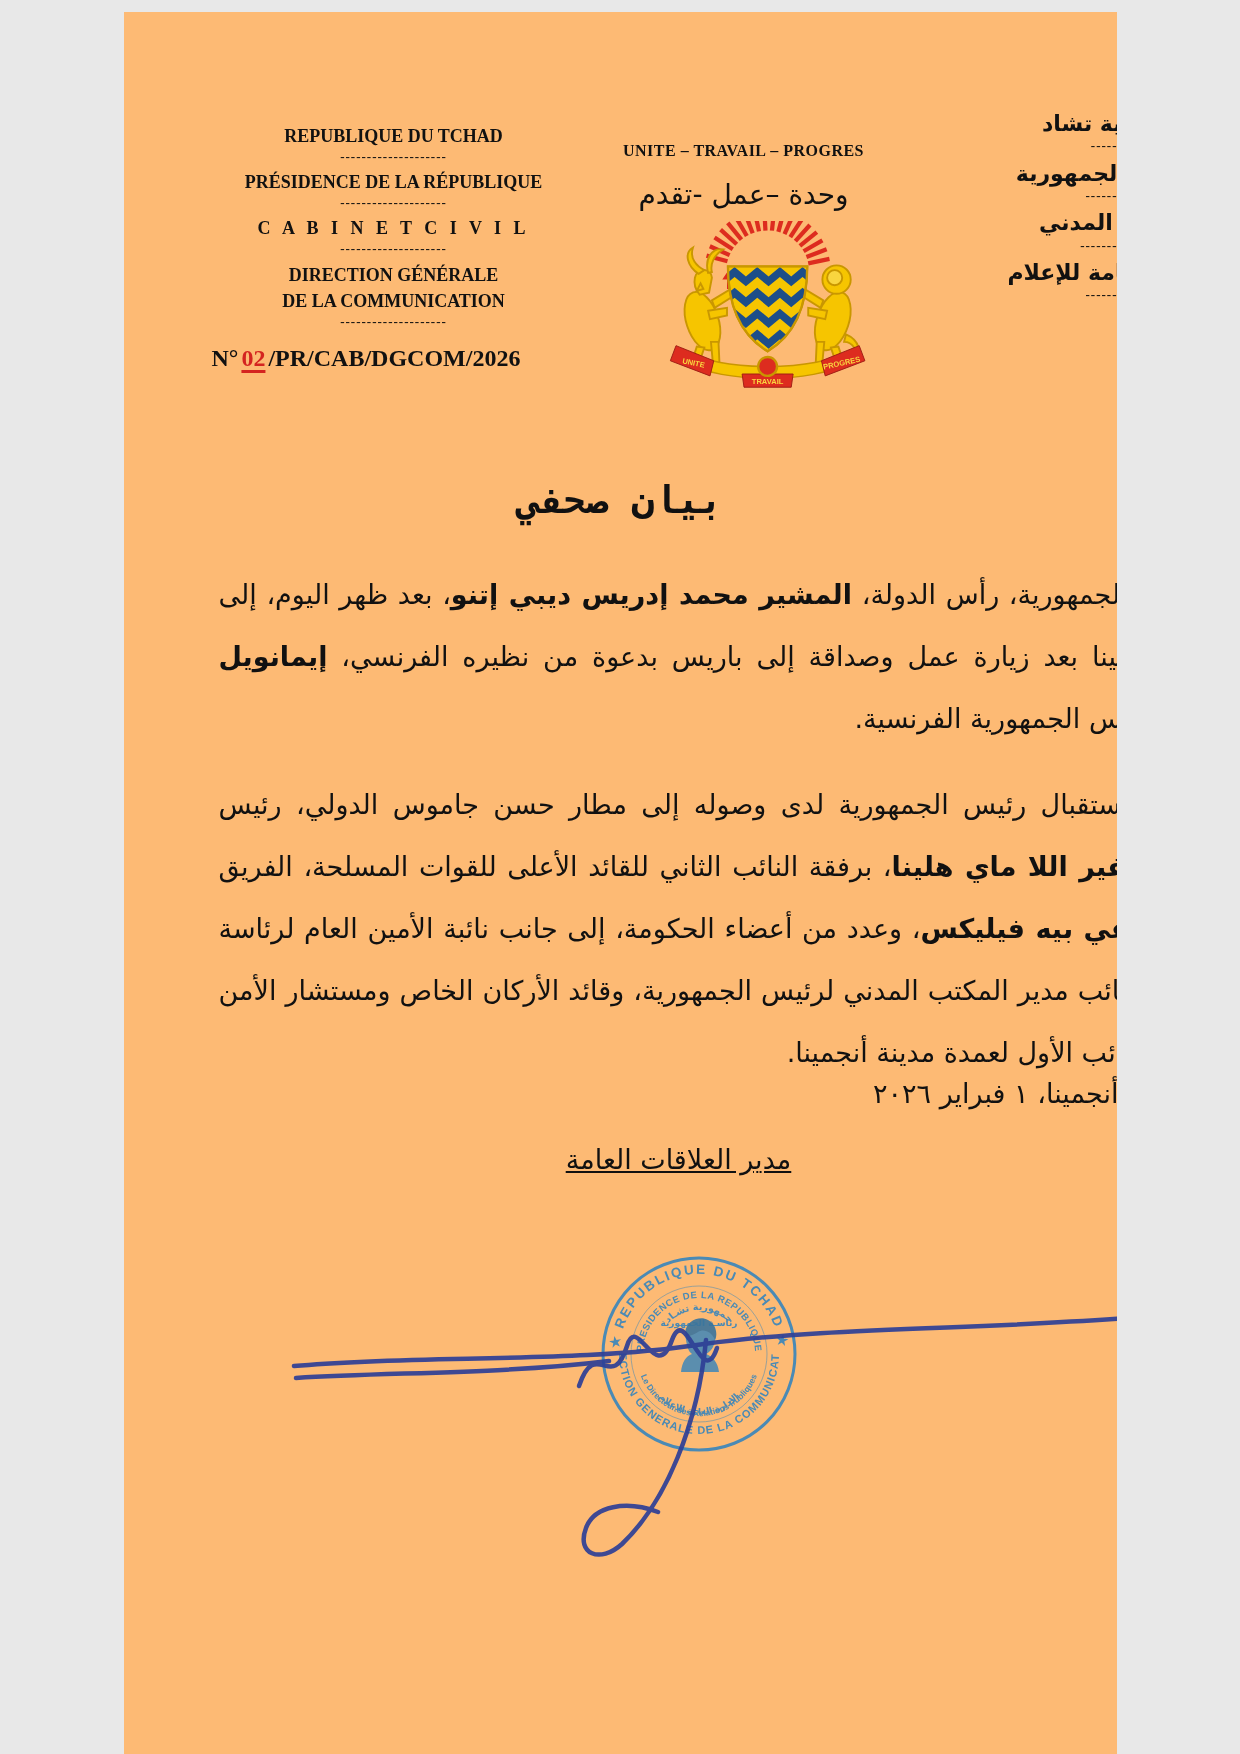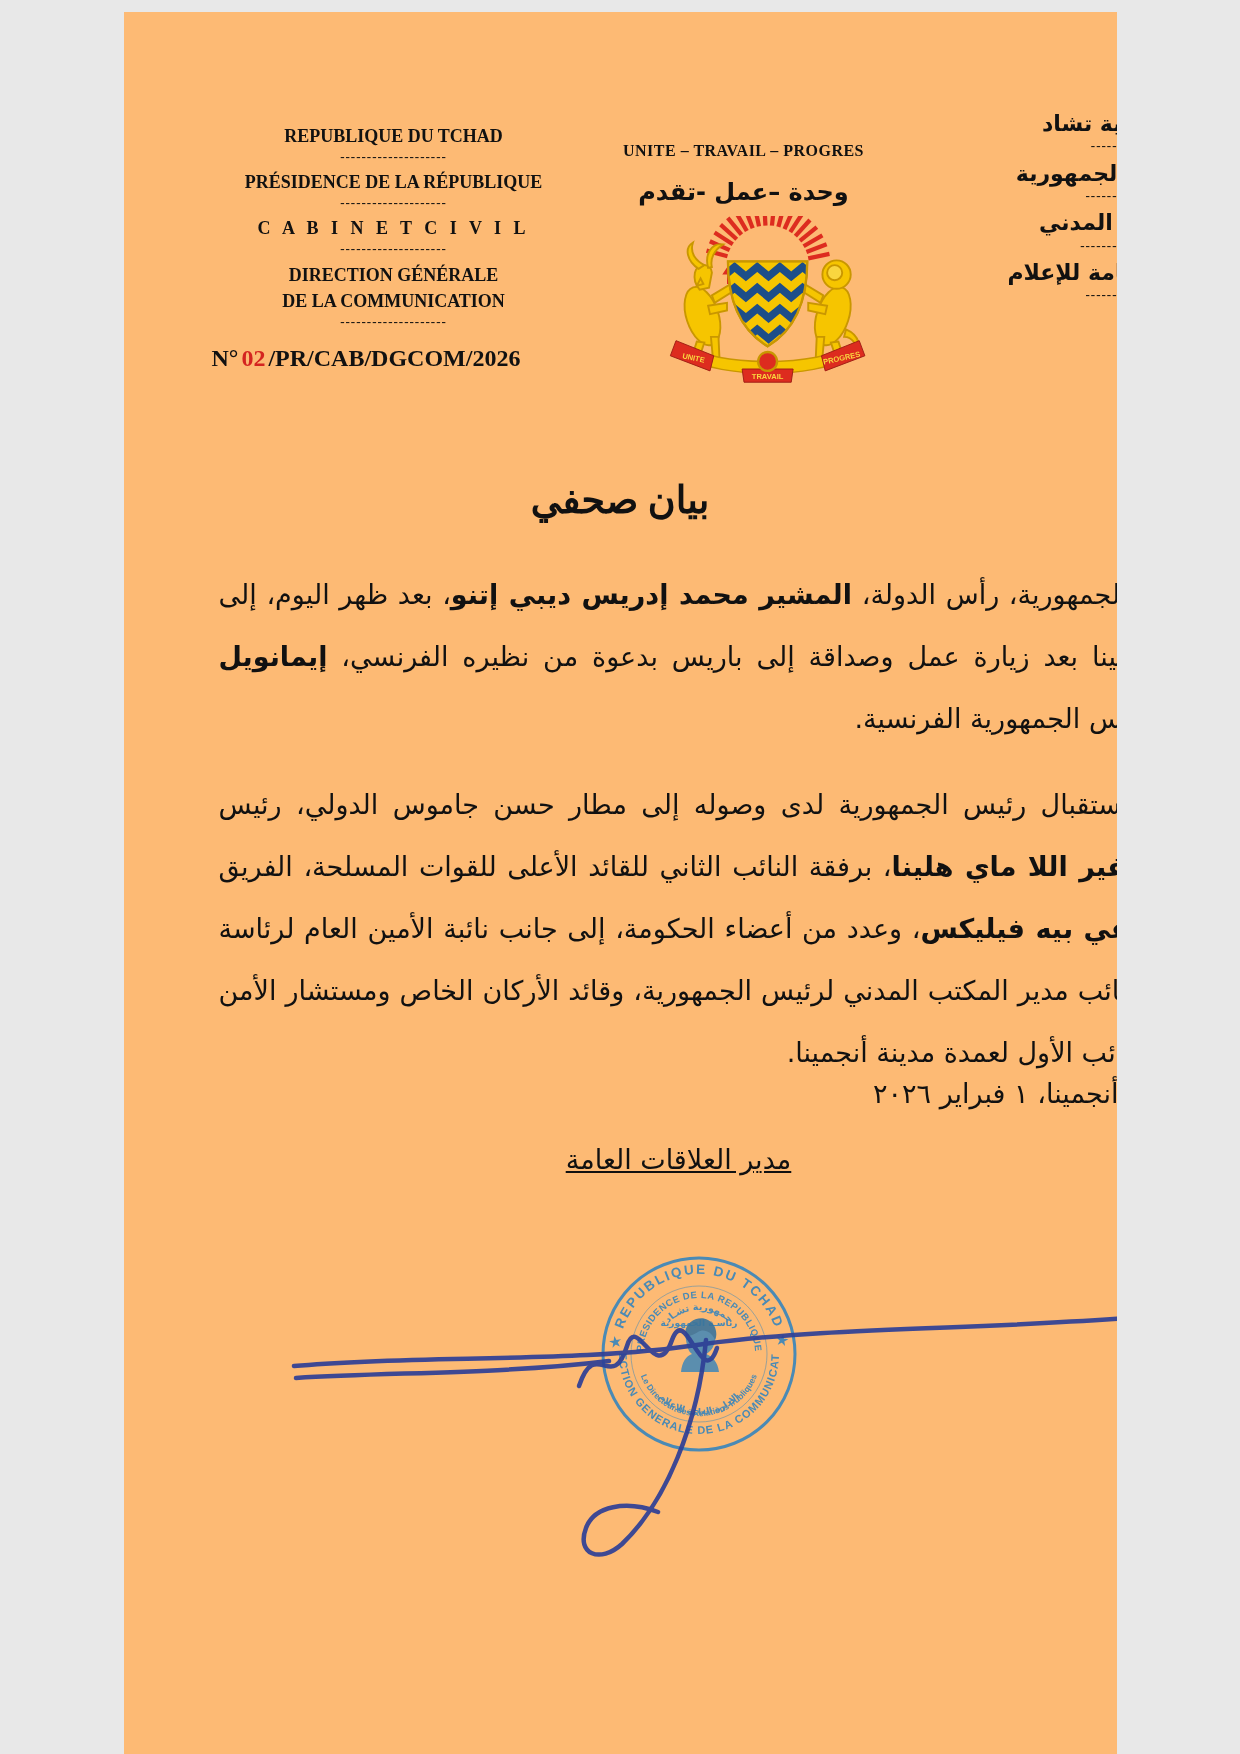--- a/index.html
+++ b/index.html
@@ -7,34 +7,34 @@
     position:relative;width:993px;height:1754px;background:#fdba74;
     font-family:"Liberation Serif", serif;color:#111;overflow:hidden;margin:12px auto;
   }
   
   .lh-left{position:absolute;left:88px;top:108px;width:364px;text-align:center;
     font-weight:bold;font-size:18px;line-height:1.15;}
   .lh-left .sep{font-size:13px;letter-spacing:1px;line-height:1.5;}
   .lh-left .ln{margin-top:6px;}
   .lh-left .cabinet{letter-spacing:4px;}
   .ref-line{margin-top:14px;font-size:24px;font-weight:bold;text-align:left;white-space:nowrap;}
-  .ref-num{color:#d42420;text-decoration-color:#d42420;
+  .ref-num{color:#d42420;text-decoration:underline;text-decoration-color:#d42420;
     text-decoration-thickness:2.5px;text-underline-offset:4px;padding:0 3px;text-align:right;}
   .lh-center{position:absolute;left:462px;top:130px;width:316px;text-align:center;}
   .motto-fr{font-size:16px;font-weight:bold;letter-spacing:.5px;}
-  .motto-ar{font-size:24px;font-weight:bold;margin-top:18px;
+  .motto-ar{font-size:28px;font-weight:normal;margin-top:18px;
     font-family:"DejaVu Sans", sans-serif;direction:rtl;}
   .emblem-wrap{margin-top:10px;}
   .lh-right{position:absolute;left:836px;top:94px;width:316px;text-align:center;
     direction:rtl;font-family:"DejaVu Sans", sans-serif;font-weight:bold;font-size:22px;line-height:1.2;}
   .lh-right .sep{font-size:13px;font-family:"Liberation Serif",serif;letter-spacing:1px;line-height:1.4;}
   .lh-right .ln{margin-top:5px;}
   
   .doc-title{position:absolute;left:0;top:466px;width:100%;text-align:center;margin:0;
-    font-family:Liberation Serif, serif;font-size:38px;font-weight:bold;direction:rtl;}
+    font-family:Liberation Mono, monospace;font-size:38px;font-weight:bold;direction:rtl;}
   .body-par{position:absolute;left:95px;width:1050px;margin:0;
     font-family:"DejaVu Sans", sans-serif;font-size:27px;line-height:62px;
     direction:rtl;text-align:justify;text-indent:22px;}
   .p1{top:552px;}
   .p2{top:762px;}
   .body-par b{font-weight:bold;}
   .date-line{position:absolute;left:95px;top:1066px;width:1050px;direction:rtl;
     font-family:"DejaVu Sans", sans-serif;font-size:27px;text-align:right;padding-right:150px;box-sizing:border-box;}
   .sig-title{position:absolute;left:380px;top:1132px;width:350px;text-align:center;
     font-family:"DejaVu Sans", sans-serif;font-size:27px;direction:rtl;text-decoration:underline;}

